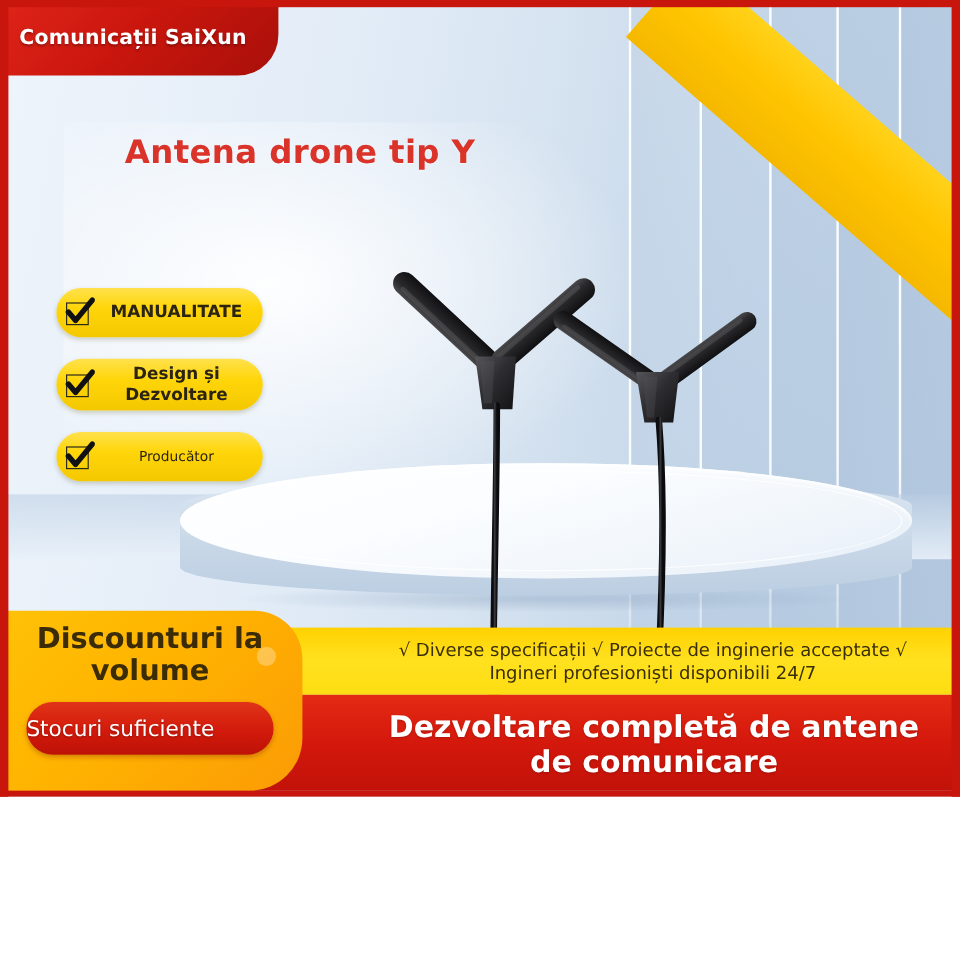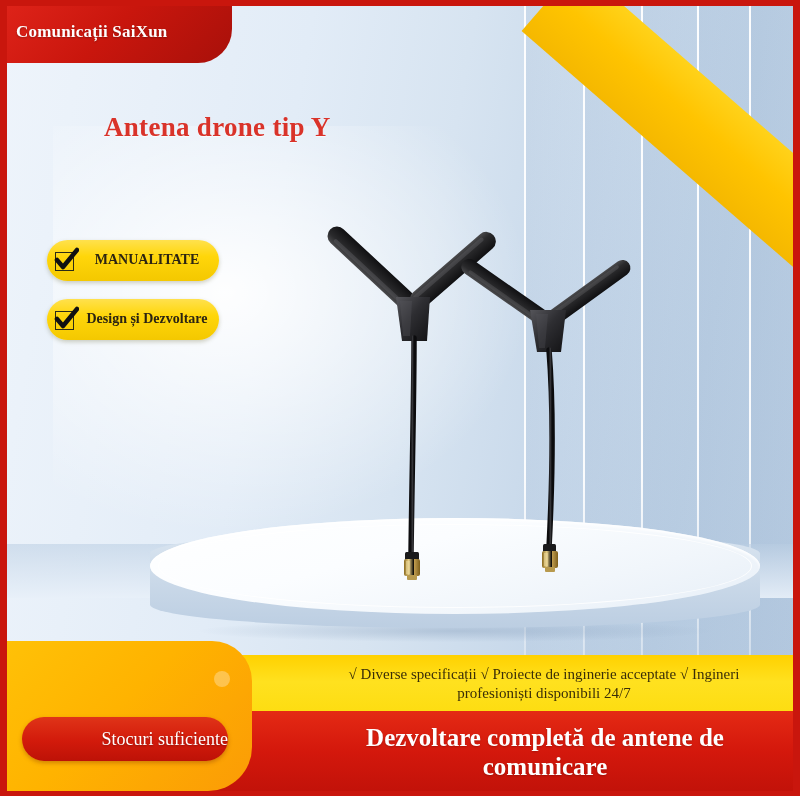--- a/index.html
+++ b/index.html
@@ -2,23 +2,22 @@
 <html><head>
 <meta charset="utf-8">
 <style>
   * { box-sizing: border-box; margin: 0; padding: 0; }
   html, body {
     width: 800px; height: 796px;
     font-family: "DejaVu Sans", "Liberation Sans", sans-serif;
     overflow: hidden; background: #ffffff;
   }
   #poster {
-    position: relative; width: 800px; height: 796px; overflow: hidden;
+    position: relative; width: 800px; height: 664px; overflow: hidden;
     background: #cfdcec;
-    font-family: Liberation Serif, serif;
   }
 
   
   .frame-edge { position: absolute; background: #c9160d; z-index: 40; }
   .frame-left   { left: 0; top: 0; width: 7px;  height: 796px; }
   .frame-right  { right: 0; top: 0; width: 7px; height: 796px; }
   .frame-top    { left: 0; top: 0; width: 800px; height: 6px; }
   .frame-bottom { left: 0; bottom: 0; width: 800px; height: 5px; }
 
   
@@ -167,21 +166,21 @@
   }
   .discount-text {
     position: absolute; left: 8px; top: 10px; width: 222px;
     text-align: center; color: #3b2c07; font-size: 24px; font-weight: 600;
     line-height: 1.14;
   }
   .stock-pill {
     position: absolute; left: 16px; top: 76px; width: 206px; height: 44px;
     border-radius: 22px;
     background: linear-gradient(to bottom, #e03418 0%, #d21a0b 55%, #bd1207 100%);
-    display: flex; align-items: center; justify-content: flex-end;
+    display: flex; align-items: center; justify-content: flex-start;
     box-shadow: 0 2px 4px rgba(120,40,10,.35);
   }
   .stock-pill span {
     color: #ffffff; font-size: 18px; font-weight: 500;
     text-shadow: 0 1px 2px rgba(0,0,0,.3);
   }
 </style>
 </head>
 <body>
 
@@ -310,29 +309,39 @@
     </div>
     <div class="badge">
       <span class="badge-check">
         <span class="box"></span>
         <svg width="26" height="26" viewBox="0 0 26 26">
           <path d="M4 13 L10 20 L24 3" stroke="#111" stroke-width="4.5" fill="none" stroke-linecap="round" stroke-linejoin="round"></path>
         </svg>
       </span>
       <span class="badge-label">Design și Dezvoltare</span>
     </div>
+    <div class="badge">
+      <span class="badge-check">
+        <span class="box"></span>
+        <svg width="26" height="26" viewBox="0 0 26 26">
+          <path d="M4 13 L10 20 L24 3" stroke="#111" stroke-width="4.5" fill="none" stroke-linecap="round" stroke-linejoin="round"></path>
+        </svg>
+      </span>
+      <span class="badge-label small">Producător</span>
+    </div>
   </div>
 
   <div class="banner">
     <div class="banner-yellow"></div>
     <div class="banner-red"></div>
     <div class="spec-line">√ Diverse specificații √ Proiecte de inginerie acceptate √ Ingineri profesioniști disponibili 24/7</div>
     <div class="headline">Dezvoltare completă de antene de comunicare</div>
     <div class="orange-block">
       <div class="ob-dot"></div>
+      <div class="discount-text">Discounturi la volume</div>
       <div class="stock-pill">
         <span>Stocuri suficiente</span>
       </div>
     </div>
   </div>
 
   <div class="frame-edge frame-top"></div>
   <div class="frame-edge frame-bottom"></div>
   <div class="frame-edge frame-left"></div>
   <div class="frame-edge frame-right"></div>

